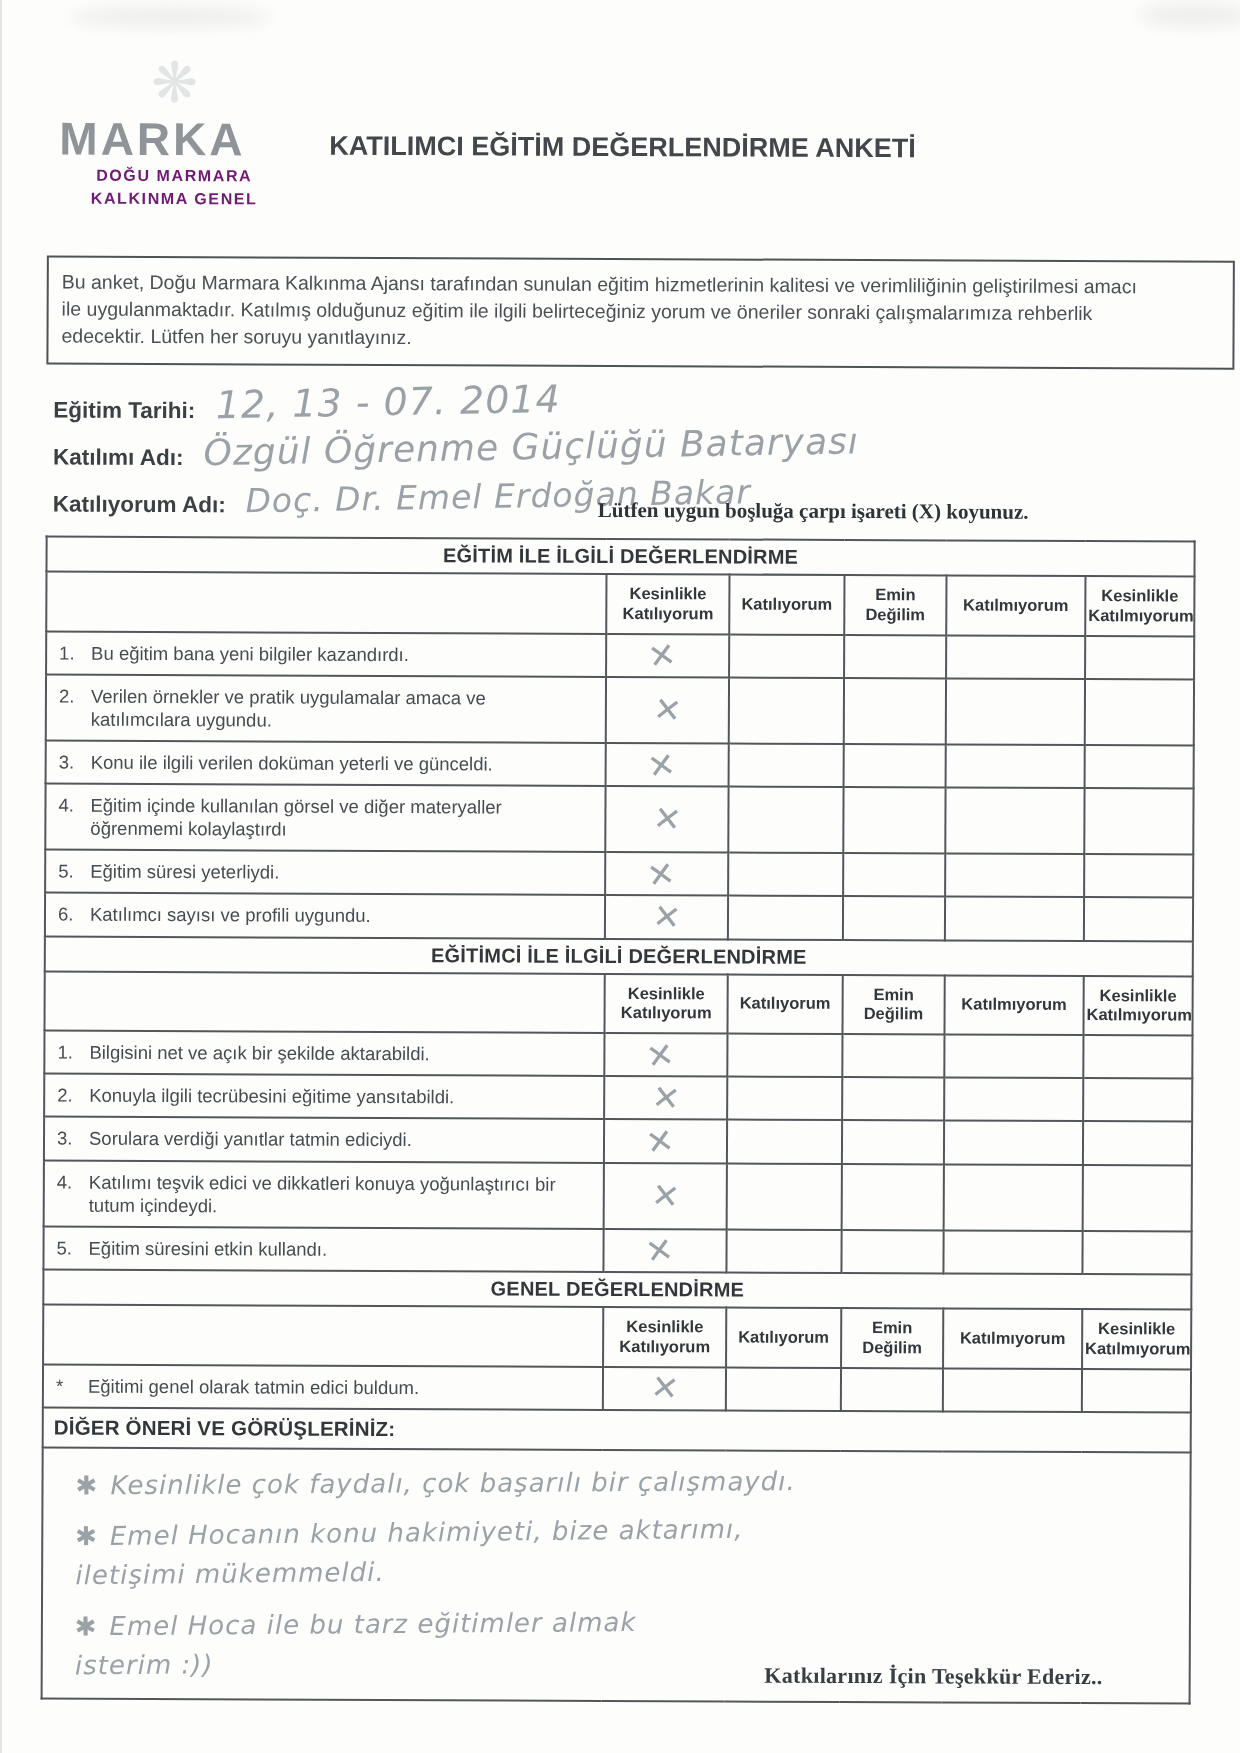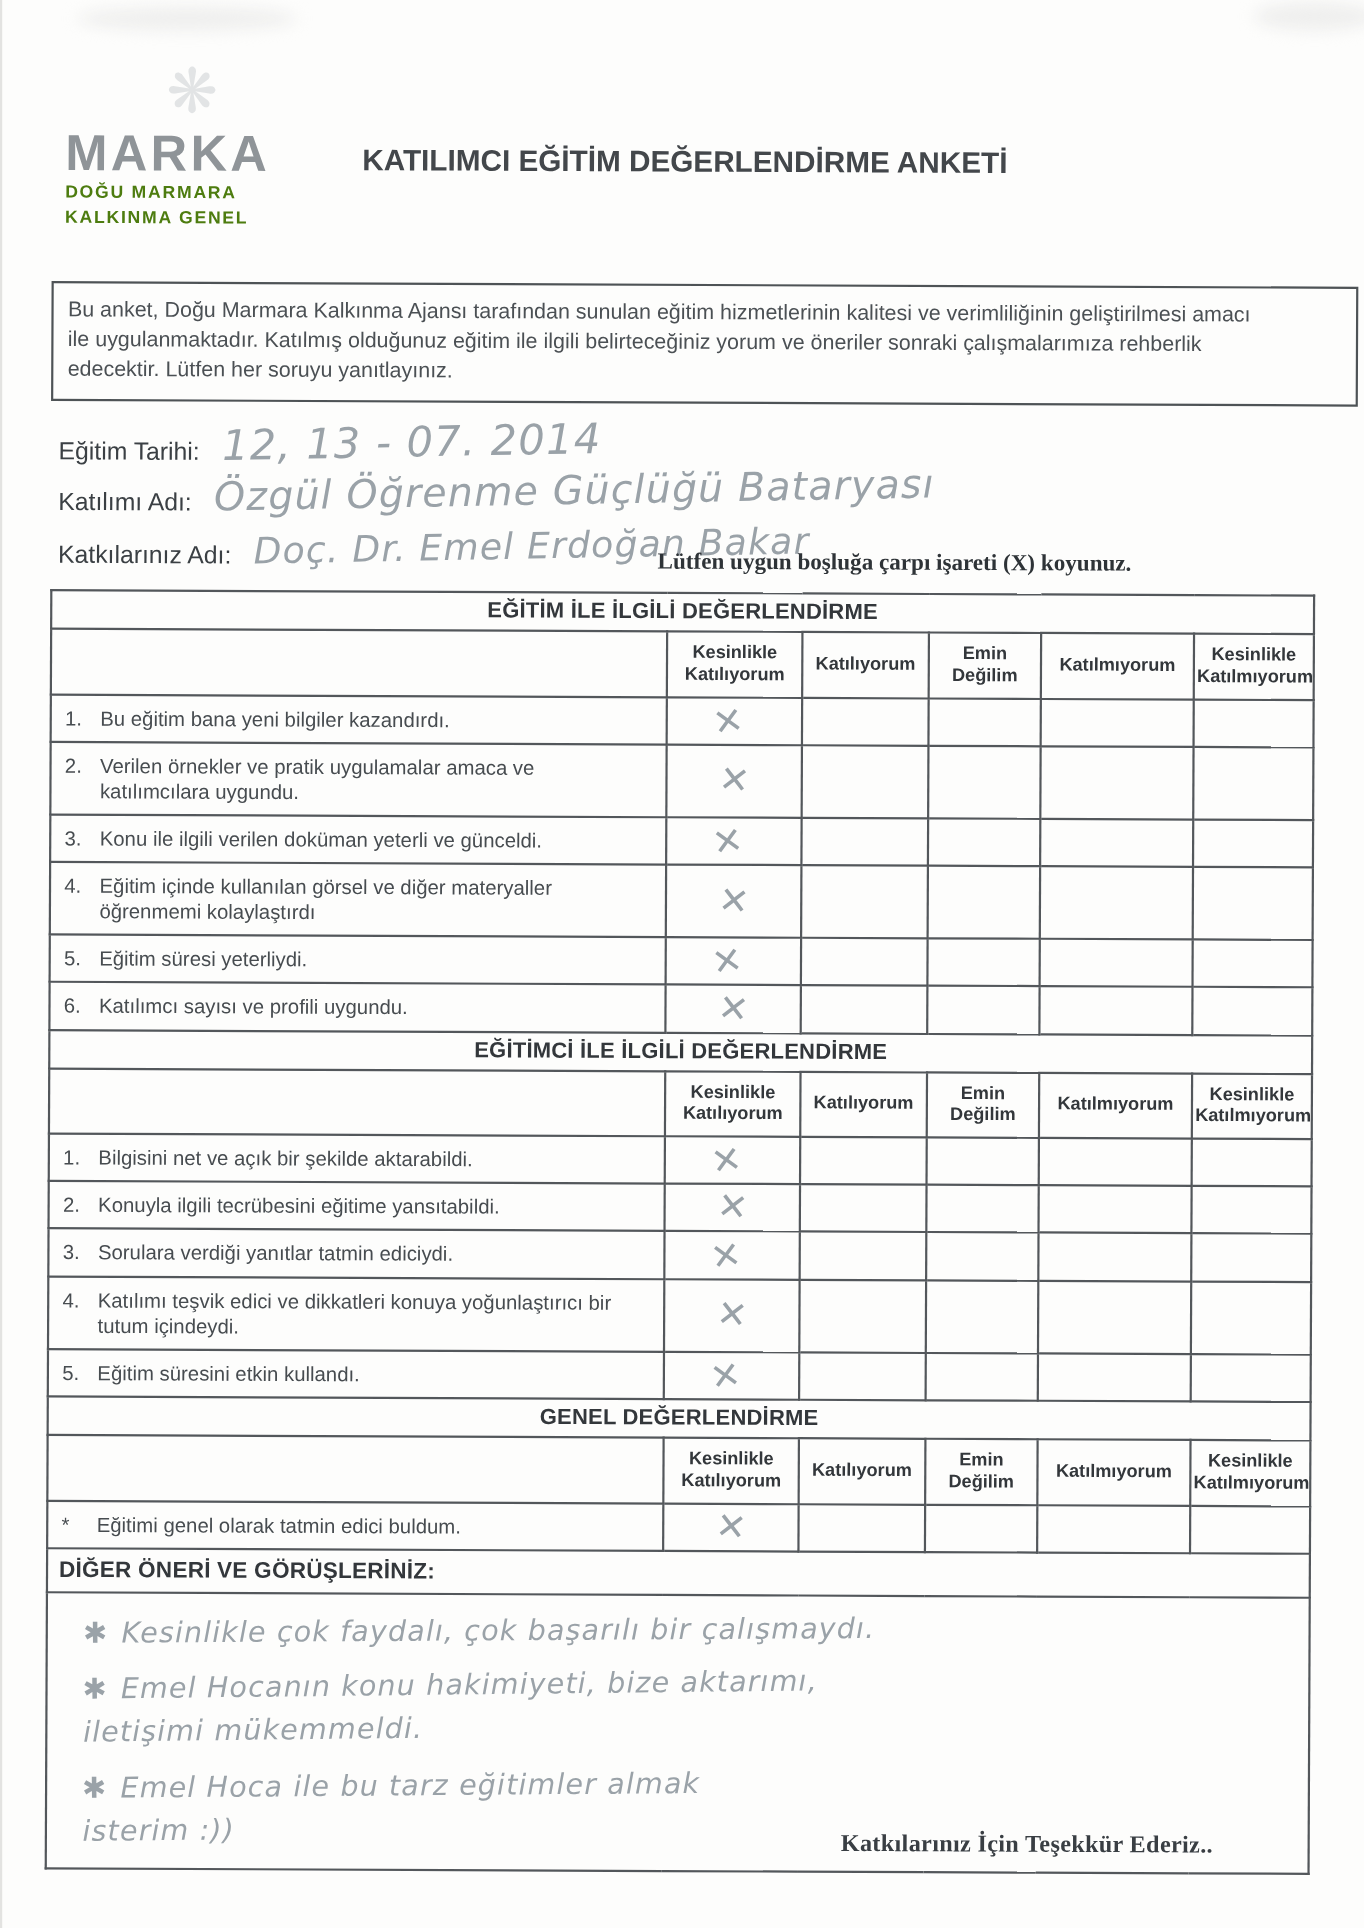--- a/index.html
+++ b/index.html
@@ -13,32 +13,32 @@
 
   
   .smudge { position:absolute; border-radius:50%; filter:blur(7px); background:#efefee; }
   .smudge-tl { left:70px; top:6px; width:200px; height:22px; }
   .smudge-tr { left:1140px; top:2px; width:110px; height:26px; }
 
   
   .logo { position:absolute; left:60px; top:52px; width:230px; }
   .logo-star { text-align:center; font-size:56px; line-height:66px; height:66px; color:#e2e4e5; }
   .logo-brand { font-size:46px; font-weight:bold; color:#8f9498; letter-spacing:3px; line-height:1; }
-  .logo-sub { font-size:16px; font-weight:bold; color:#4d7c0f; letter-spacing:1.6px; margin-top:5px; line-height:1.1; }
+  .logo-sub { font-size:16px; font-weight:bold; color:#701a75; letter-spacing:1.6px; margin-top:5px; line-height:1.1;text-align:center; }
   .form-title { position:absolute; left:330px; top:132px; font-size:27px; font-weight:bold; color:#43474b; margin:0; }
 
   
   .intro-box { position:absolute; left:48px; top:258px; width:1188px; box-sizing:border-box;
     border:2px solid #4e5356; padding:11px 0 13px 13px; }
   .intro-line { font-size:19.5px; color:#4b5054; line-height:27px; white-space:nowrap; overflow:hidden; }
 
   
   .fields { position:absolute; left:55px; top:388px; width:1160px; }
   .field-row { position:relative; height:49px; }
-  .field-label { font-size:22.5px; font-weight:normal; color:#3b4044; }
+  .field-label { font-size:22.5px; font-weight:bold; color:#3b4044; }
   .hand { font-family:"DejaVu Sans", sans-serif; font-style:italic; color:#9aa2a8; letter-spacing:1px; }
   .field-value { display:inline-block; margin-left:16px; font-size:36px; line-height:1;
     transform:rotate(-1.3deg); transform-origin:0 100%; white-space:nowrap; }
   .field-row:nth-child(1) .field-value { font-size:38px; }
   .field-row:nth-child(3) .field-value { font-size:33px; }
   .instruction { position:absolute; left:545px; top:12px; z-index:2;
     font-family:"Liberation Serif", serif; font-weight:bold; font-size:21px; color:#2e3337; white-space:nowrap; }
 
   
   .survey { position:absolute; left:48px; top:538px; width:1150px; }
@@ -92,21 +92,21 @@
     <div class="fields">
       <div class="field-row">
         <span class="field-label">Eğitim Tarihi:</span>
         <span class="field-value hand">12, 13 - 07. 2014</span>
       </div>
       <div class="field-row">
         <span class="field-label">Katılımı Adı:</span>
         <span class="field-value hand">Özgül Öğrenme Güçlüğü Bataryası</span>
       </div>
       <div class="field-row">
-        <span class="field-label">Katkılarınız Adı:</span>
+        <span class="field-label">Katılıyorum Adı:</span>
         <span class="field-value hand">Doç. Dr. Emel Erdoğan Bakar</span>
         <span class="instruction">Lütfen uygun boşluğa çarpı işareti (X) koyunuz.</span>
       </div>
     </div>
 
     <div class="survey">
         <table>
           <colgroup>
             <col style="width: 48.8%;">
             <col style="width: 10.7%;">

